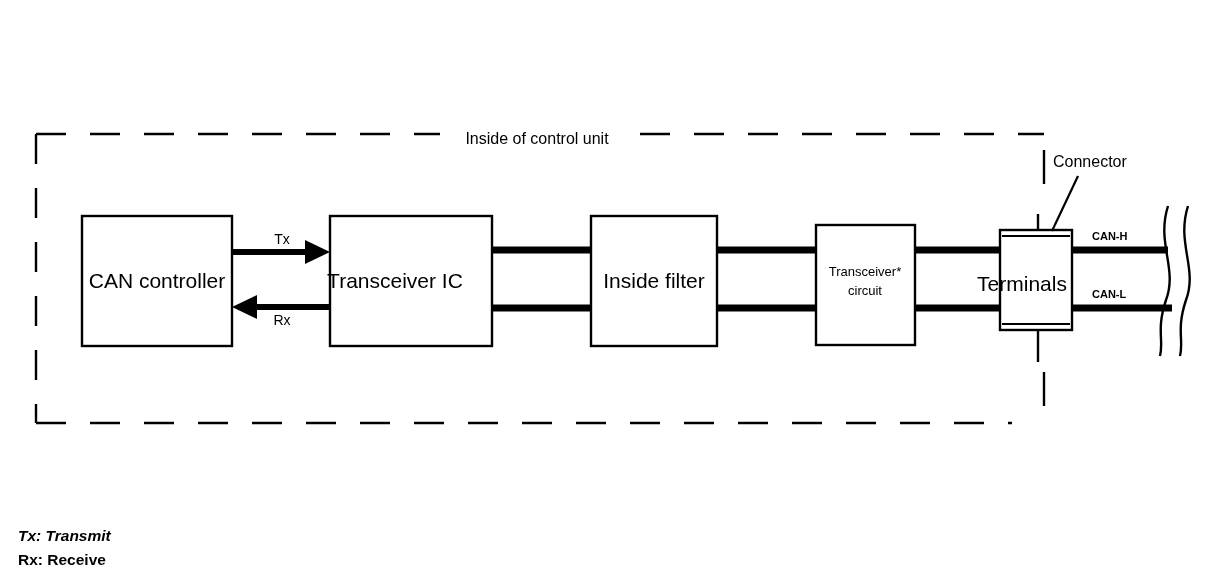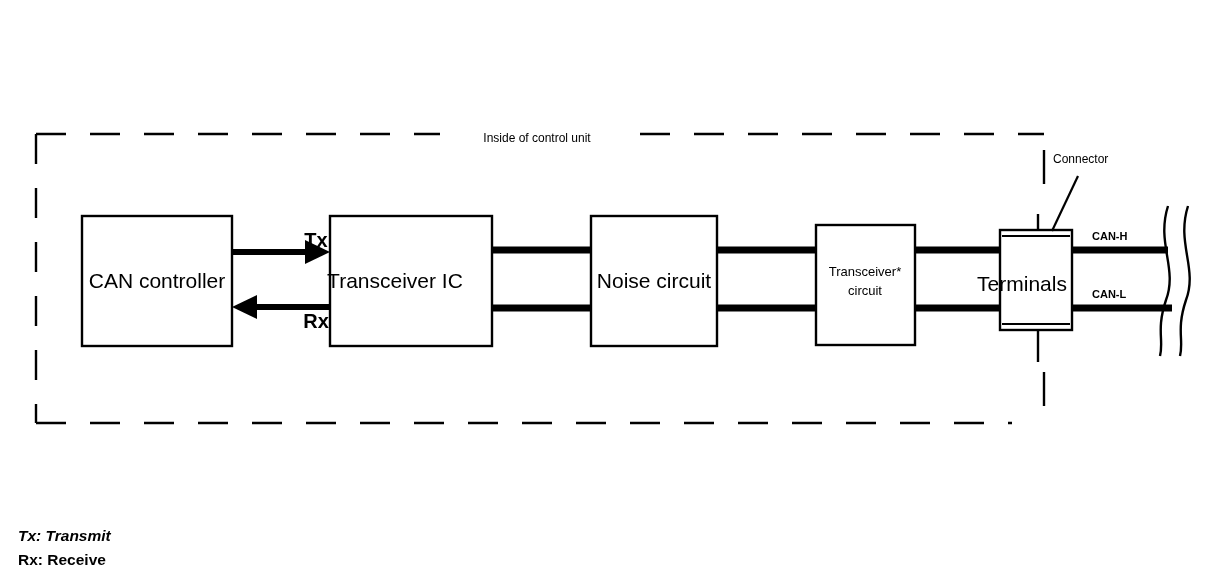--- a/index.html
+++ b/index.html
@@ -34,34 +34,33 @@
   }
   .lbl-box {
     font-size: 21px;
     font-weight: 400;
   }
   .lbl-small {
     font-size: 13px;
     text-align: center;
   }
   .lbl-sig {
-    font-size: 20px;
-    font-weight: 700;
-    margin-left: 34px;
+    font-size: 14px;
+    font-weight: 400;
   }
   .lbl-bus {
     font-size: 11px;
     font-weight: 700;
   }
   .lbl-legend {
     font-size: 15.5px;
     font-weight: 700;
   }
   .lbl-title {
-    font-size: 12px;
+    font-size: 16px;
     font-weight: 400;
   }
   .centered {
     text-align: center;
     transform: translate(-50%, -50%);
   }
 </style>
 </head>
 <body>
 
@@ -121,21 +120,21 @@
     <path d="M1168,206 C1156,244 1178,268 1166,300 C1156,330 1164,340 1160,356" fill="none" stroke="#000" stroke-width="2.4"></path>
     <path d="M1188,206 C1176,244 1198,268 1186,300 C1176,330 1184,340 1180,356" fill="none" stroke="#000" stroke-width="2.4"></path>
   </svg>
 
   <div class="lbl lbl-title centered" style="left:537px; top:139px;">Inside of control unit</div>
 
   <div class="lbl lbl-box centered" style="left:157px; top:281px;">CAN controller</div>
 
   <div class="lbl lbl-box centered" style="left:395px; top:281px;">Transceiver IC</div>
 
-  <div class="lbl lbl-box centered" style="left:654px; top:281px;">Noise circuit</div>
+  <div class="lbl lbl-box centered" style="left:654px; top:281px;">Inside filter</div>
 
   <div class="lbl lbl-small centered" style="left:865px; top:272px;">Transceiver*</div>
 
   <div class="lbl lbl-small centered" style="left:865px; top:291px;">circuit</div>
 
   <div class="lbl lbl-sig centered" style="left:282px; top:240px;">Tx</div>
 
   <div class="lbl lbl-sig centered" style="left:282px; top:321px;">Rx</div>
 
   <div class="lbl lbl-box centered" style="left:1001px; top:284px;margin-left:21px;">Terminals</div>

